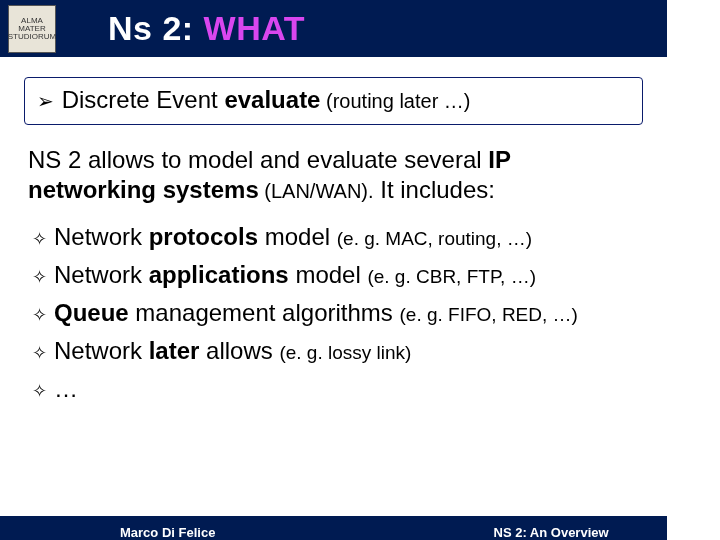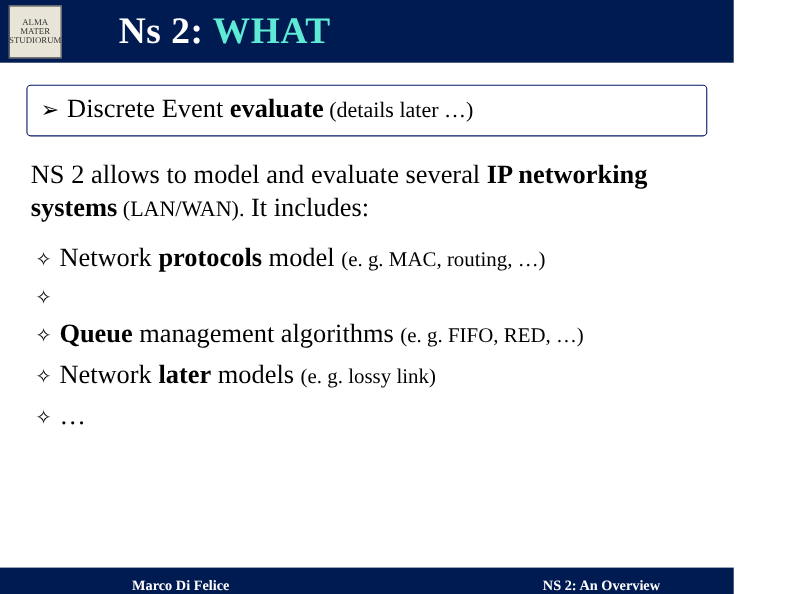--- a/index.html
+++ b/index.html
@@ -9,21 +9,20 @@
     height: 540px;
     font-family: Arial, Helvetica, sans-serif;
     background: #fff;
     overflow: hidden;
   }
   .slide {
     width: 667px;
     height: 540px;
     position: relative;
     box-sizing: border-box;
-    font-family: Liberation Serif, serif;
   }
   .header-bar {
     background: #001b52;
     height: 57px;
     display: flex;
     align-items: center;
     padding-left: 8px;
   }
   .seal {
     width: 46px;
@@ -38,21 +37,21 @@
     text-align: center;
     line-height: 1;
   }
   .title {
     margin-left: 18px;
     font-size: 34px;
     font-weight: bold;
     letter-spacing: 0.5px;
   }
   .title .t1 { color: #fff; margin-left: 34px; }
-  .title .t2 { color: #5eead4; }
+  .title .t2 { color: #d946ef; }
   .content {
     padding: 20px 24px 0 24px;
   }
   .box {
     border: 1.5px solid #0a1b6b;
     border-radius: 4px;
     padding: 8px 10px 10px 10px;
     margin-bottom: 20px;
   }
   .subtitle {
@@ -129,43 +128,44 @@
     <div class="title">
       <span class="t1">Ns 2: </span><span class="t2">WHAT</span>
     </div>
   </div>
 
   <div class="content">
 
     <div class="box">
       <div class="arrow-line">
         <span class="arrow-bullet">➢</span>
-        <span>Discrete Event </span><b>evaluate</b><span class="small"> (details later …)</span>
+        <span>Discrete Event </span><b>evaluate</b><span class="small"> (routing later …)</span>
       </div>
     </div>
 
     <p class="para">
       <span>NS 2 allows to model and evaluate several </span><b>IP networking systems</b><span class="small"> (LAN/WAN).</span><span> It includes:</span>
     </p>
 
     <div class="list" id="feature-list">
         <div class="list-item">
           <span class="diamond">✧</span>
           <span class="item-text"><span>Network </span><b>protocols</b><span> model </span><span class="eg">(e. g. MAC, routing, …)</span></span>
         </div>
         <div class="list-item">
           <span class="diamond">✧</span>
+          <span class="item-text"><span>Network </span><b>applications</b><span> model </span><span class="eg">(e. g. CBR, FTP, …)</span></span>
         </div>
         <div class="list-item">
           <span class="diamond">✧</span>
           <span class="item-text"><span></span><b>Queue</b><span> management algorithms </span><span class="eg">(e. g. FIFO, RED, …)</span></span>
         </div>
         <div class="list-item">
           <span class="diamond">✧</span>
-          <span class="item-text"><span>Network </span><b>later</b><span> models </span><span class="eg">(e. g. lossy link)</span></span>
+          <span class="item-text"><span>Network </span><b>later</b><span> allows </span><span class="eg">(e. g. lossy link)</span></span>
         </div>
         <div class="list-item">
           <span class="diamond">✧</span>
           <span class="item-text"><span>…</span><b></b><span></span><span class="eg"></span></span>
         </div>
       </div>
 
   </div>
 
   <div class="footer">

